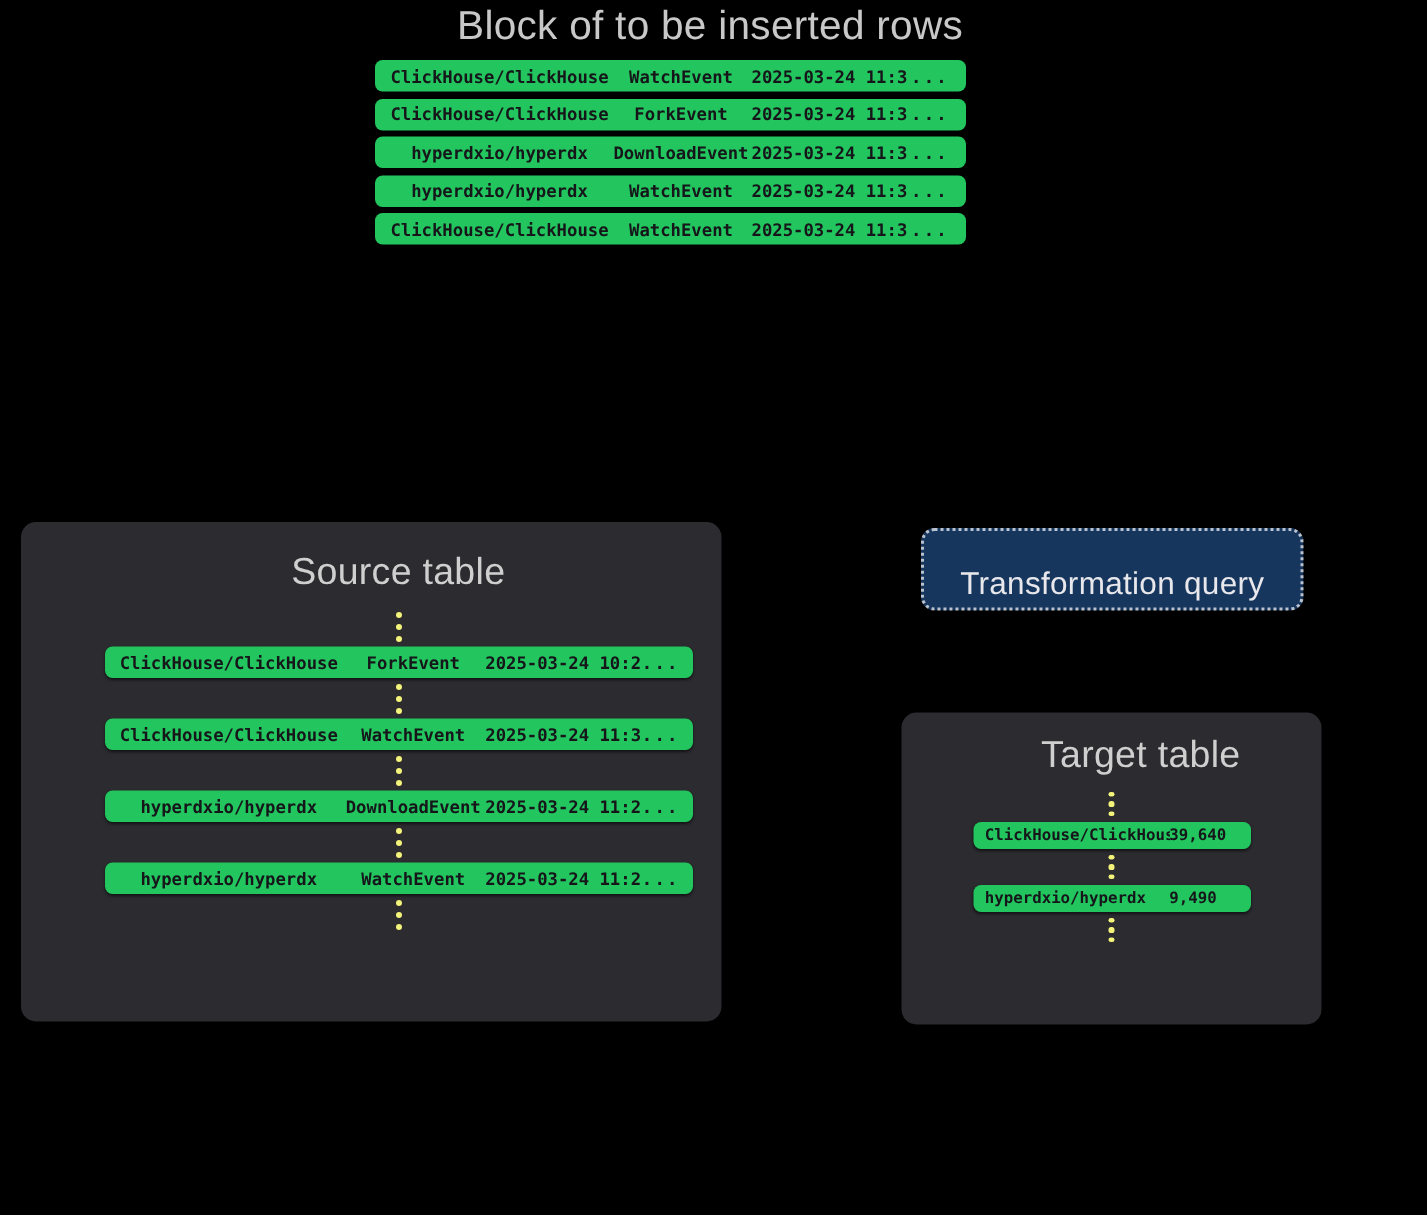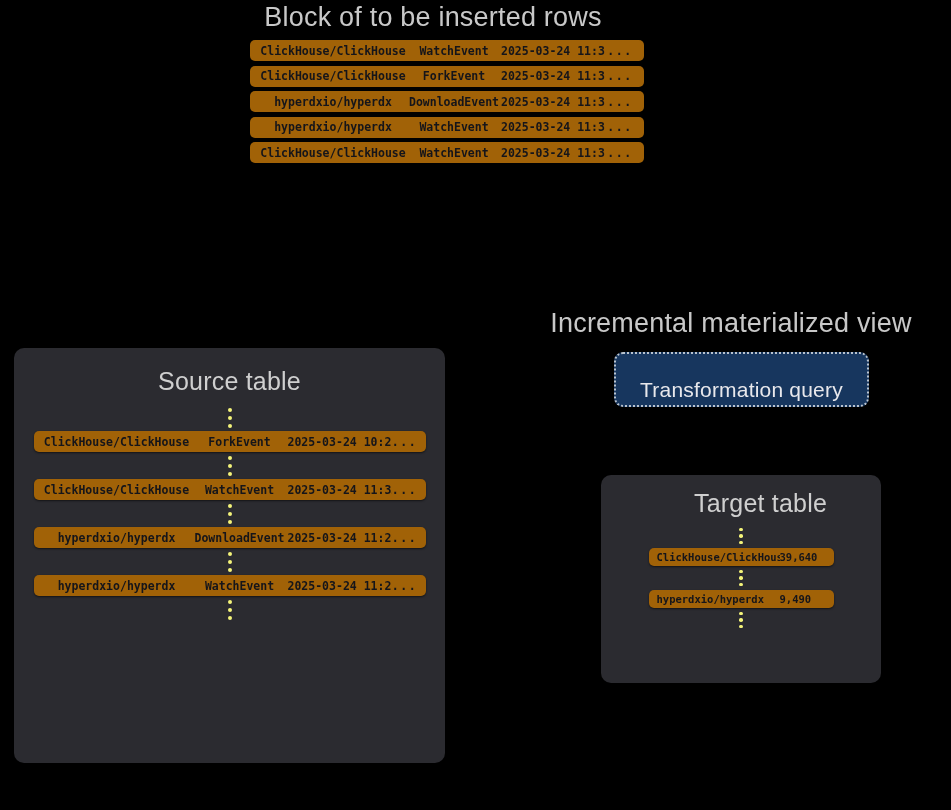--- a/index.html
+++ b/index.html
@@ -36,21 +36,21 @@
     color: #cfcfcf;
     font-size: 25px;
     font-weight: 400;
     text-align: center;
     letter-spacing: 0.2px;
     white-space: nowrap;
   }
 
   
   .pill {
-    background: #a16207;
+    background: #22c55e;
     color: #15151a;
     border-radius: 5px;
     font-family: "DejaVu Sans Mono", monospace;
     font-weight: 700;
     box-shadow: 0 1px 2px rgba(0,0,0,0.55);
     box-sizing: border-box;
     display: flex;
     align-items: center;
     overflow: hidden;
   }
@@ -102,21 +102,22 @@
     background: #f4f47a;
   }
   .vdots.tight { gap: 3px; }
   .vdots.tight .dot { width: 3.5px; height: 3.5px; }
 
   
   #source-panel {
     left: 14px;
     top: 348px;
     width: 431px;
-    height: 415px;
+    height: 333px;
+    padding-left: 36px;
   }
   #source-panel .panel-title {
     margin-top: 19px;
   }
   #source-body {
     margin-top: 8px;
     display: flex;
     flex-direction: column;
     align-items: center;
   }
@@ -187,21 +188,21 @@
   }
   #target-body .t-repo  { flex: 1 1 auto; text-align: left; }
   #target-body .t-count { flex: 0 0 46px; text-align: left; }
   #target-body .vdots { height: 24px; }
 </style>
 </head>
 <body>
 
 <div id="stage">
 
-  <div class="heading" id="block-heading" style="left:236px; top:2px; width:394px;">Block of to be inserted rows</div>
+  <div class="heading" id="block-heading" style="left:248px; top:2px; width:394px;text-align:right;">Block of to be inserted rows</div>
 
   <div id="block-group">
 
   <div class="pill">
         <span class="cell c-repo">ClickHouse/ClickHouse</span>
         <span class="cell c-event">WatchEvent</span>
         <span class="cell c-ts">2025-03-24 11:35:40</span>
         <span class="cell c-more">...</span>
       </div>
       <div class="pill">
@@ -279,21 +280,20 @@
           <span class="cell c-more">...</span>
         </div>
         <div class="vdots">
           <span class="dot"></span>
           <span class="dot"></span>
           <span class="dot"></span>
         </div>
       </div>
   </div>
 
-  <div class="heading" id="imv-heading">Incremental materialized view</div>
 
   <div id="transform-query">
     <span class="tq-label">Transformation query</span>
   </div>
 
   <div class="panel" id="target-panel">
     <div class="panel-title">Target table</div>
     <div id="target-body">
 
     <div class="vdots tight">

